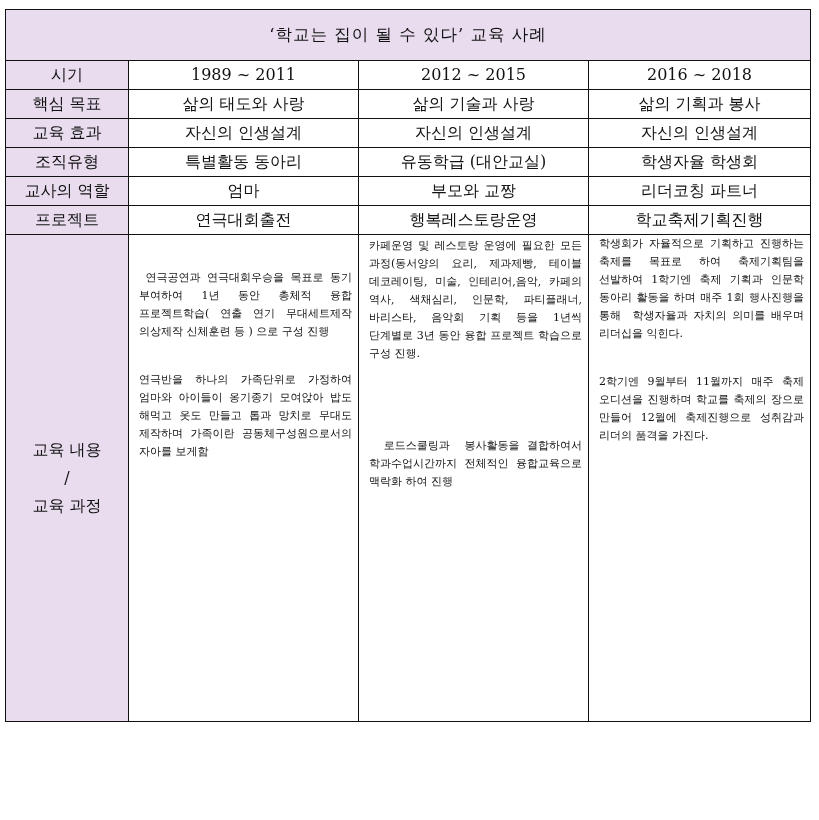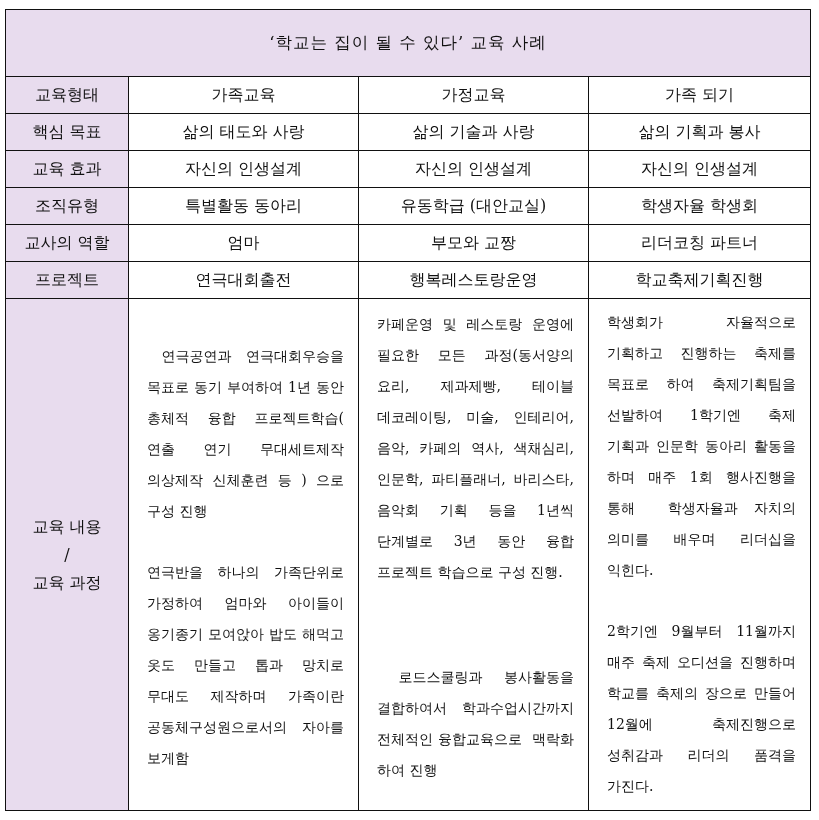--- a/index.html
+++ b/index.html
@@ -1,53 +1,53 @@
 <!DOCTYPE html>
 <html><head>
 <meta charset="utf-8">
 <style>
   html, body { margin:0; padding:0; background:#ffffff; }
   body { width:819px; height:820px; position:relative; overflow:hidden;
          font-family: "DejaVu Serif", "Liberation Serif", serif; color:#111; }
   table { position:absolute; left:5px; top:9px; border-collapse:collapse;
           table-layout:fixed; width:805px; }
   td { border:1.5px solid #111; text-align:center; vertical-align:middle;
-       font-size:16px; padding:8px; line-height:20px; }
+       font-size:16px; padding:0; line-height:20px; }
   .purple { background:#e8dcee; }
   .title { height:50px; font-size:16.5px; letter-spacing:1px; }
   .hdr { height:55px; font-size:16.5px; }
   .row { height:29px; }
   .rowlabel { background:#e8dcee; }
   .content td { vertical-align:top; }
   .content td.lbl { vertical-align:middle; text-align:center; line-height:28px; }
-  .para { text-align:justify; text-align-last:left; font-size:14px; line-height:31px;
+  .para { text-align:justify; text-align-last:left; font-size:11px; line-height:18px;
           padding:0 6px 0 10px; word-break:keep-all; }
   .gap { height:30px; }
   .sp { letter-spacing:3px; }
 </style>
 </head>
 <body>
 
 <table>
   <colgroup>
     <col style="width:123px">
     <col style="width:230px">
     <col style="width:230px">
     <col style="width:222px">
   </colgroup>
   <tbody>
       <tr>
     <td class="purple title" colspan="4">‘학교는 집이 될 수 있다’ 교육 사례</td>
   </tr>
 
   <tr class="row">
-    <td class="rowlabel">교육형태</td>
-    <td>가족교육</td>
-    <td>가정교육</td>
-    <td>가족 되기</td>
+    <td class="rowlabel">시기</td>
+    <td>1989 ~ 2011</td>
+    <td>2012 ~ 2015</td>
+    <td>2016 ~ 2018</td>
   </tr>
   <tr class="row">
     <td class="rowlabel">핵심 목표</td>
     <td>삶의 태도와 사랑</td>
     <td>삶의 기술과 사랑</td>
     <td>삶의 기획과 봉사</td>
   </tr>
   <tr class="row">
     <td class="rowlabel">교육 효과</td>
     <td>자신의 인생설계</td>

